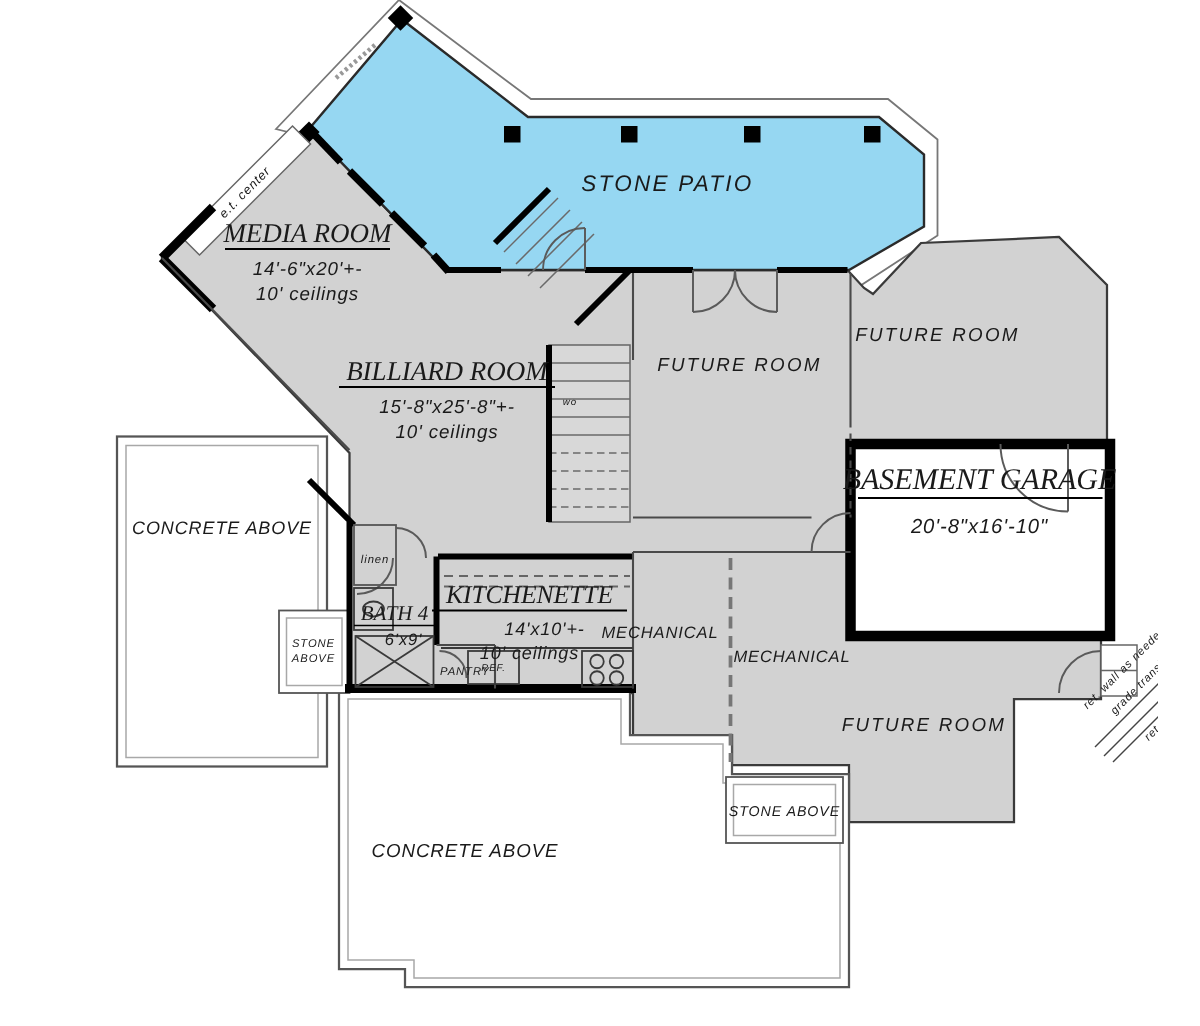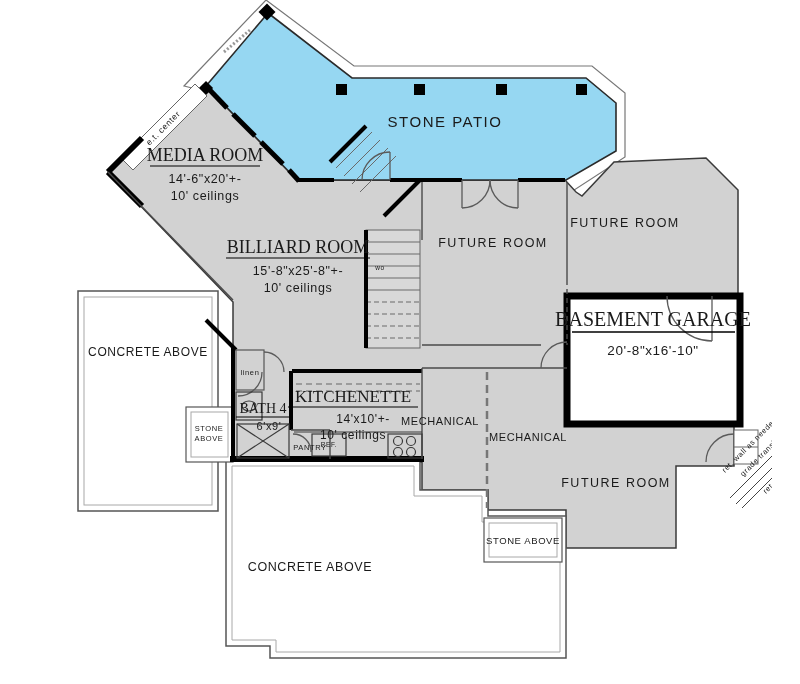--- a/index.html
+++ b/index.html
@@ -1,17 +1,17 @@
 <!DOCTYPE html>
 <html><head>
 <meta charset="utf-8">
 <style>
   html,body{margin:0;padding:0;background:#ffffff;}
   .page{position:relative;width:772px;height:684px;background:#ffffff;overflow:hidden;
-        font-family:"Liberation Sans", sans-serif;}
+        font-family:"Liberation Sans", sans-serif;font-style:italic;}
   svg{display:block;}
   text{fill:#1a1a1a;}
   .t-serif{font-family:"Liberation Serif", serif;}
   .t-arch{font-family:"Liberation Sans", sans-serif;letter-spacing:1.5px;}
   .t-arch-sm{font-family:"Liberation Sans", sans-serif;letter-spacing:.6px;}
   .wall{stroke:#000;fill:none;}
   .thin{stroke:#4a4a4a;stroke-width:1.4;fill:none;}
   .inner{stroke:#a8a8a8;stroke-width:1;fill:none;}
   .arc{stroke:#5a5a5a;stroke-width:1.3;fill:none;}
   .tread{stroke:#6a6a6a;stroke-width:1;}

